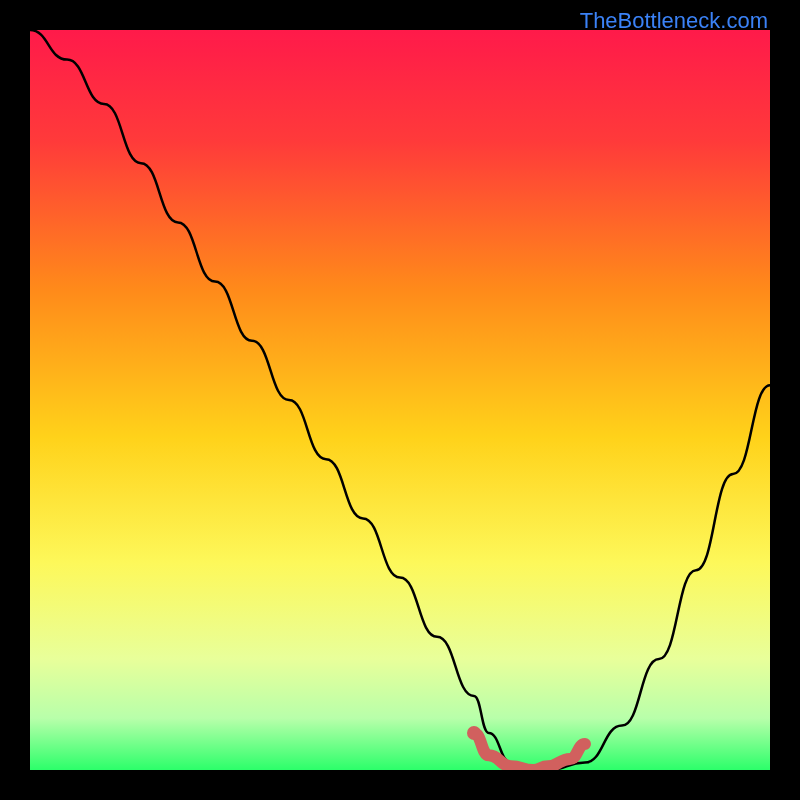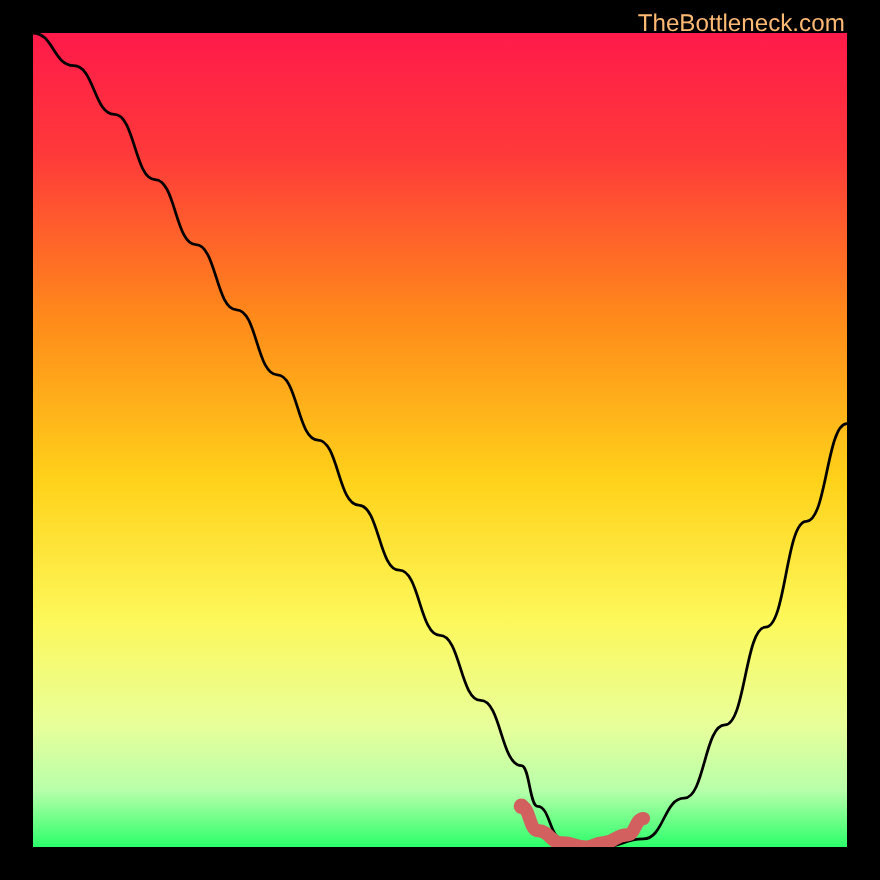--- a/index.html
+++ b/index.html
@@ -27,21 +27,21 @@
     position: absolute;
     left: 0;
     top: 0;
     width: 100%;
     height: 100%;
   }
   .watermark {
     position: absolute;
     top: 8px;
     right: 32px;
-    color: #fdba74;
+    color: #3b82f6;
     font-family: Arial, sans-serif;
     font-size: 22px;
     z-index: 10;
   }
   svg.curve-layer {
     position: absolute;
     left: 0;
     top: 0;
     width: 100%;
     height: 100%;

